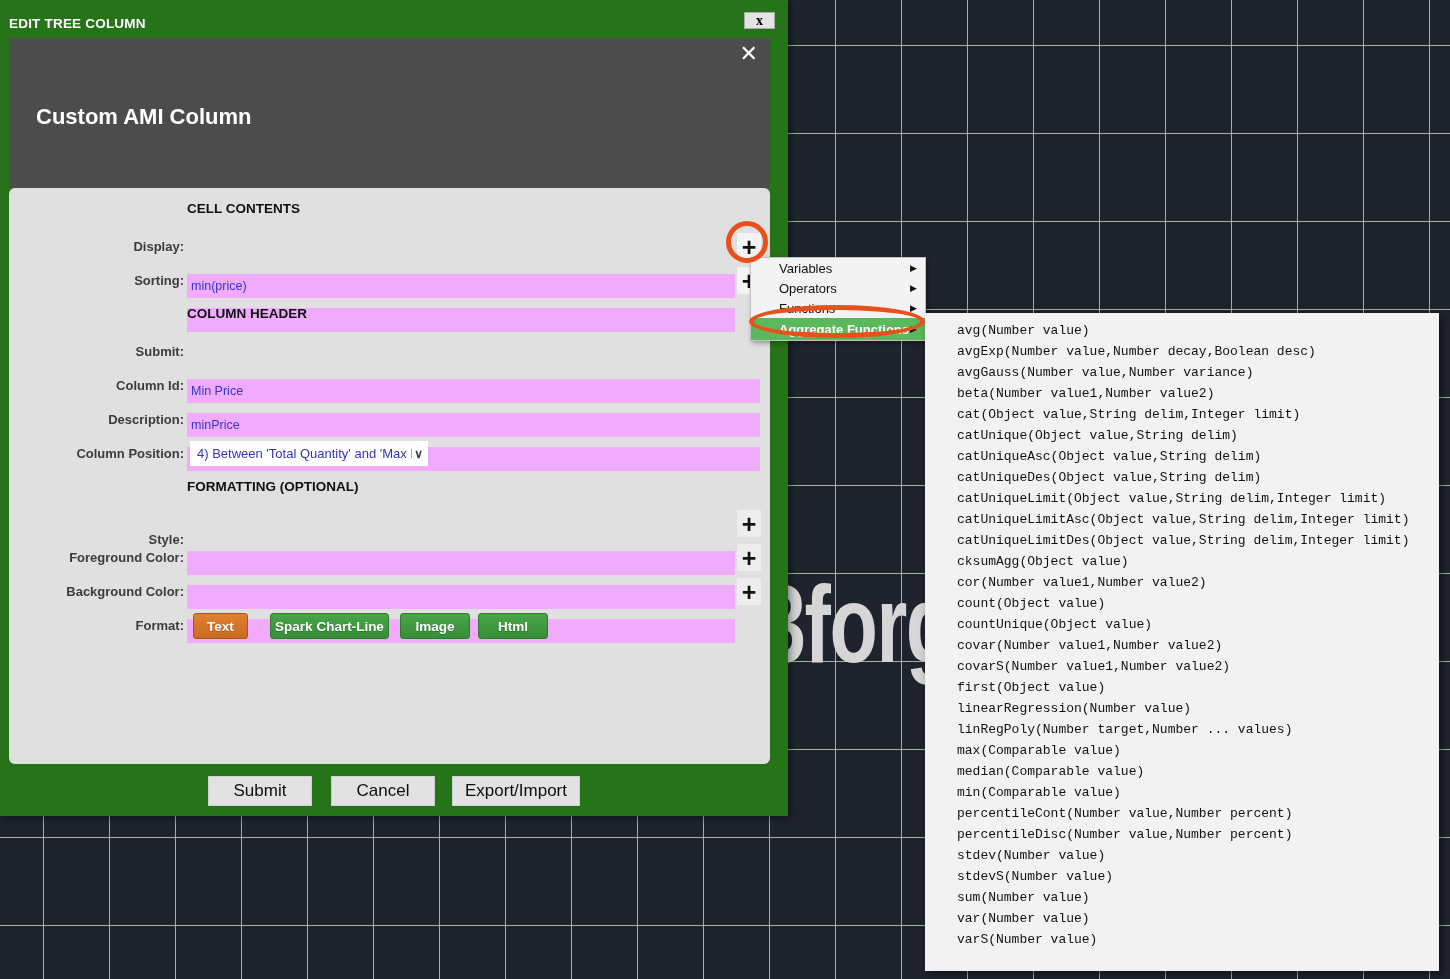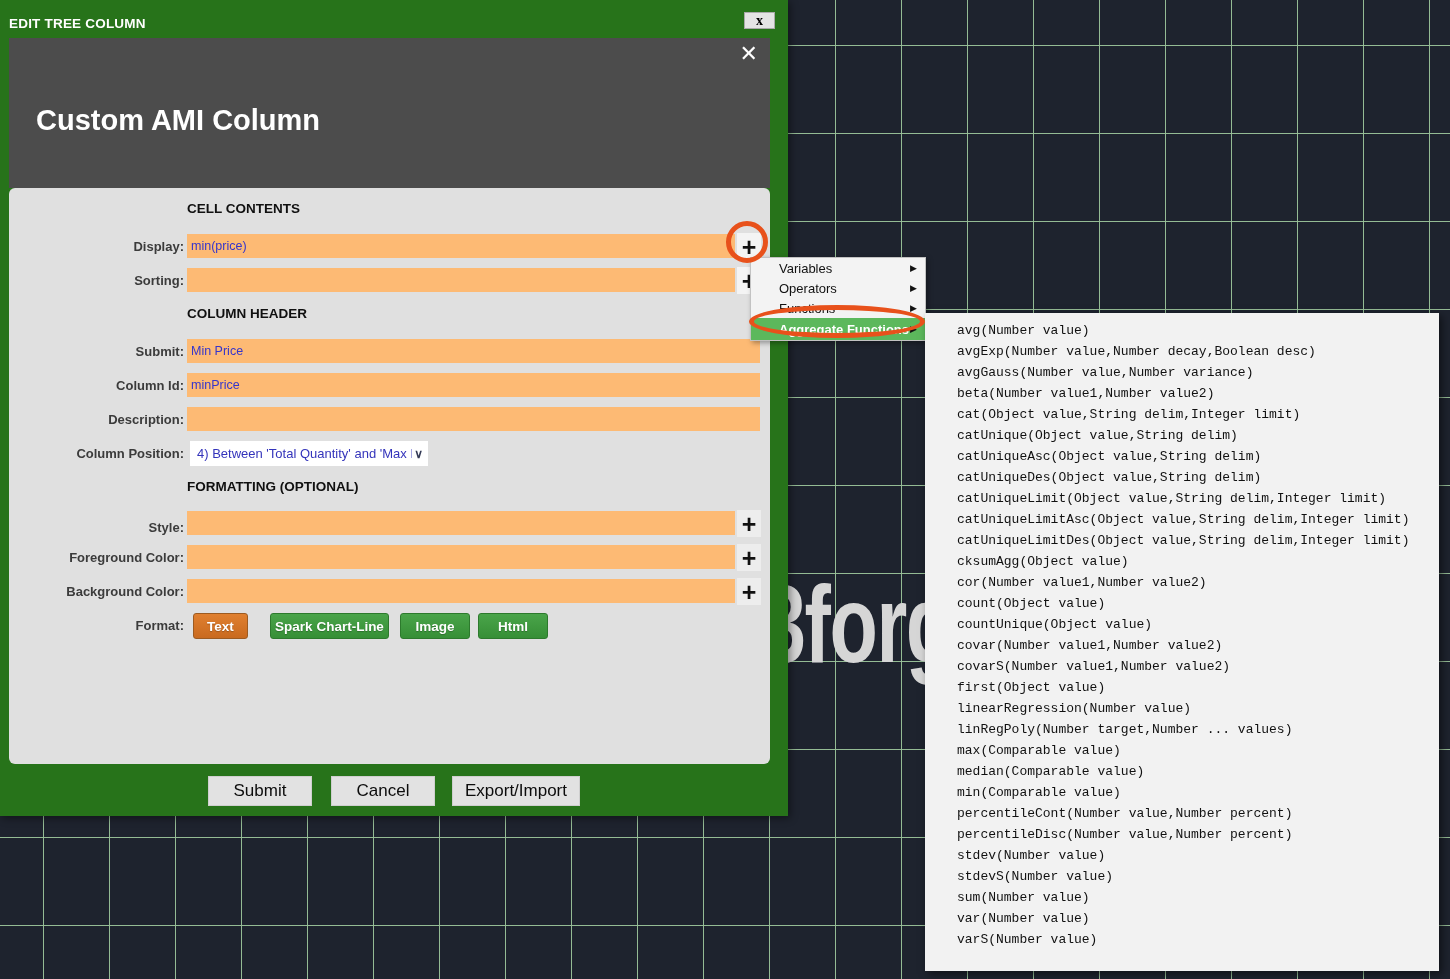--- a/index.html
+++ b/index.html
@@ -23,31 +23,31 @@
   .titlebar-text { position:absolute; left:9px; top:16px; color:#fff;
     font-size:13.5px; font-weight:bold; letter-spacing:.2px; }
   .titlebar-close { position:absolute; right:13px; top:12px; width:31px; height:17px;
     background:#e4e4e4; border:1px solid #aaa; cursor:pointer;
     display:flex; align-items:center; justify-content:center; }
   .titlebar-close span { font-family:"Liberation Serif", serif; font-weight:bold;
     font-size:14px; line-height:12px; color:#000; }
 
   .dlg-header { position:absolute; left:9px; top:38px; width:761px; height:150px; background:#4c4c4c; }
   .dlg-header-title { position:absolute; left:27px; top:66px; color:#fff;
-    font-size:29px; font-weight:bold; }
+    font-size:22px; font-weight:bold; }
   .dlg-header-close { position:absolute; right:12px; top:3px; color:#fff;
     font-size:22px; cursor:pointer; }
 
   .form { position:absolute; left:9px; top:188px; width:761px; height:576px; background:#e0e0e0;border-radius:6px; }
   .section-h { position:absolute; left:178px; font-size:13.5px; font-weight:bold; color:#101010; }
   .flabel { position:absolute; left:0; width:175px; text-align:right;
     font-size:13px; font-weight:bold; color:#3b3b3b; }
   .finput { position:absolute; left:178px; height:24px; border:none; outline:none;
-    background:#fdba74; font-size:12.5px; color:#3535cc; padding:0 4px;
-    font-family:"Liberation Sans", sans-serif; }
+    background:#f0abfc; font-size:12.5px; color:#3535cc; padding:0 4px;
+    font-family:"Liberation Sans", sans-serif;margin-top:40px; }
   .finput.w-plus { width:548px; }
   .finput.w-full { width:573px; }
   .plusbox { position:absolute; left:728px; width:24px; height:27px; background:#ededed;
     display:flex; align-items:center; justify-content:center; cursor:pointer; }
   .plusbox span { font-size:25px; font-weight:bold; color:#111; line-height:20px; }
 
   .pos-select { position:absolute; left:181px; top:441px; width:238px; height:25px;
     background:#fff; cursor:pointer; display:flex; align-items:center; }
   .pos-select .val { font-size:13px; color:#3434bb; padding-left:7px; white-space:nowrap;
     overflow:hidden; flex:1; }
@@ -135,21 +135,21 @@
     <input class="finput w-full" style="top: 219px;" value="">
 
     <label class="flabel" style="top:258px;">Column Position:</label>
     <div class="pos-select" style="top:253px;">
       <span class="val">4) Between 'Total Quantity' and 'Max F</span>
       <span class="chev">∨</span>
     </div>
 
     <div class="section-h" style="top:291px;">FORMATTING (OPTIONAL)</div>
 
-    <label class="flabel" style="top:332px;">Style:</label>
+    <label class="flabel" style="top:344px;">Style:</label>
     <input class="finput w-plus" style="top: 323px;" value="">
     <div class="plusbox" style="top:322px;">
       <span>+</span>
     </div>
 
     <label class="flabel" style="top:362px;">Foreground Color:</label>
     <input class="finput w-plus" style="top: 357px;" value="">
     <div class="plusbox" style="top:356px;">
       <span>+</span>
     </div>

